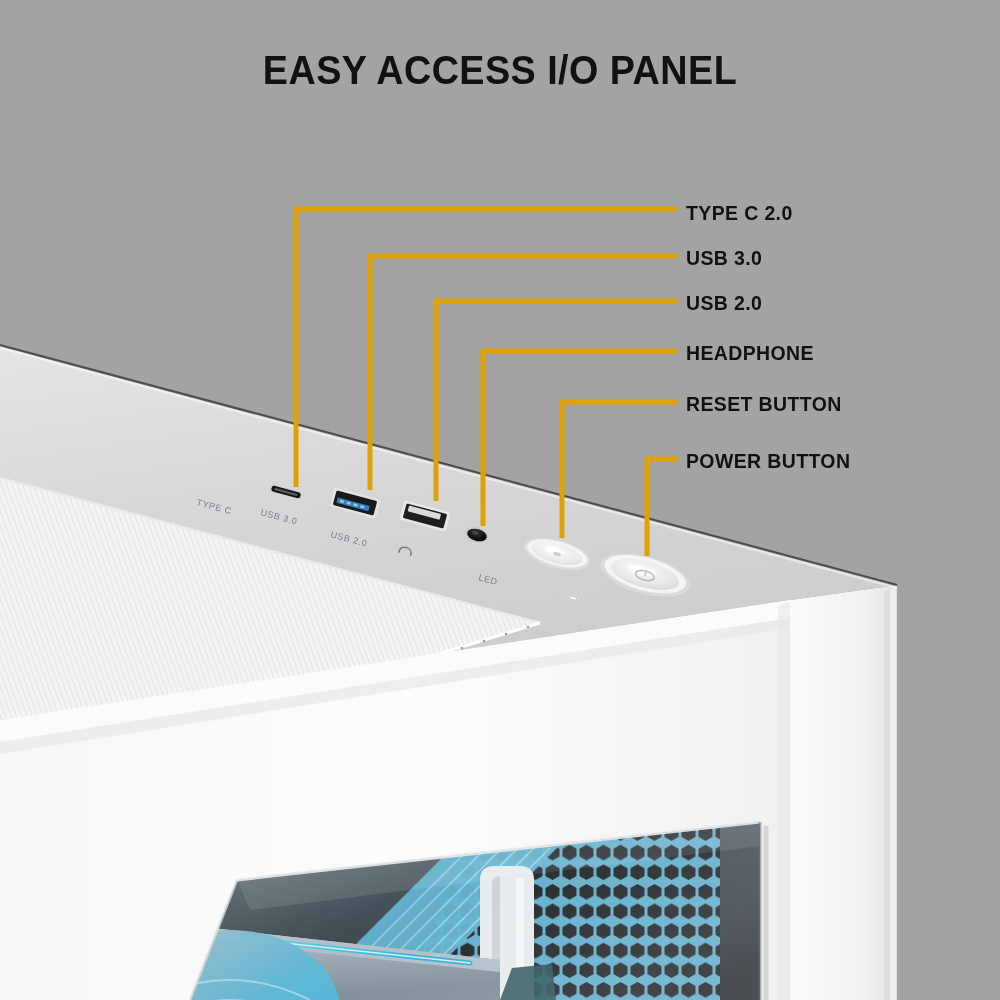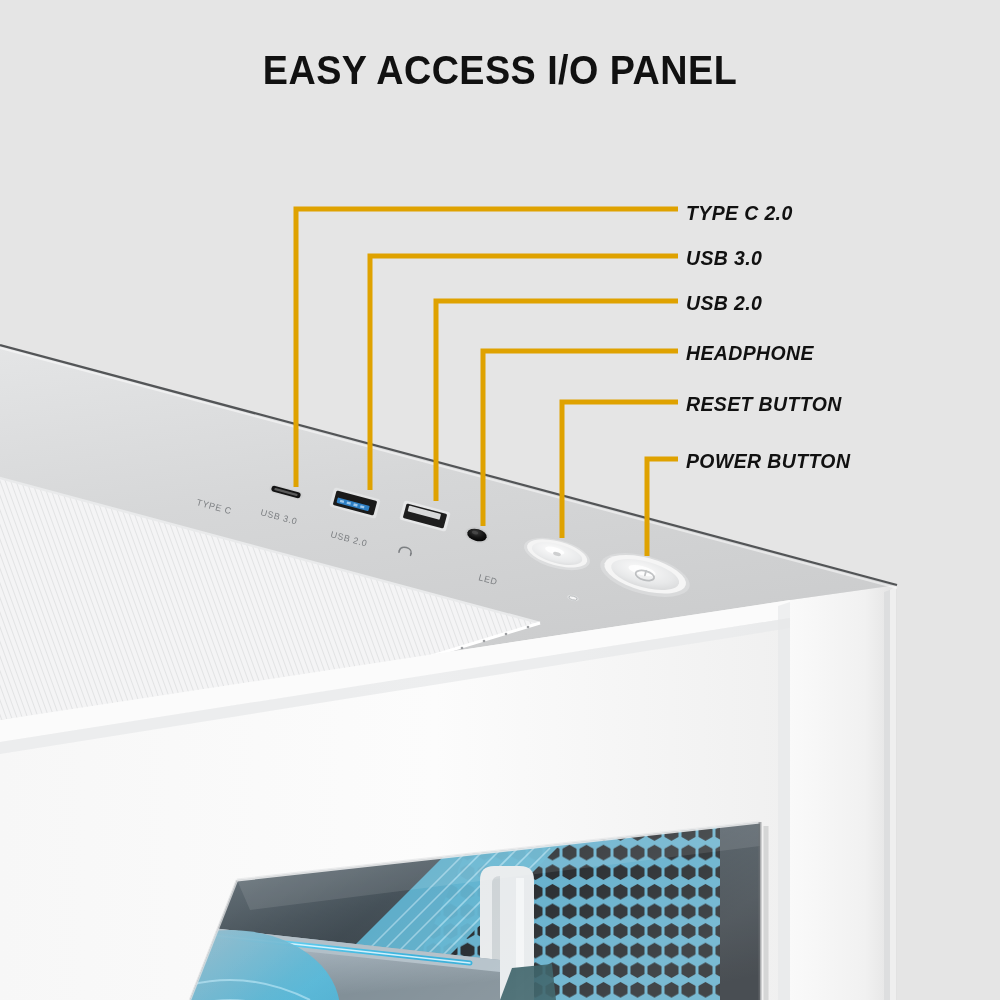--- a/index.html
+++ b/index.html
@@ -20,33 +20,33 @@
     color:#111111;
     transform:scaleX(0.92); transform-origin:center top;
     white-space:nowrap;
   }
 
   
   #photo{ position:absolute; inset:0; }
   #photo svg{ display:block; width:1000px; height:1000px; }
 
   
-  #callouts{ position:absolute; inset:0;font-style:italic; }
+  #callouts{ position:absolute; inset:0; }
   #callouts svg{ position:absolute; left:0; top:0; width:1000px; height:1000px; }
   .clabel{
     position:absolute;
     font-size:20.5px; font-weight:bold; letter-spacing:0.4px;
     color:#111111; white-space:nowrap;
     transform:scaleX(0.95); transform-origin:left center;
   }
 </style>
 </head>
 <body>
 
-<div id="stage" style="background: #e5e5e5; padding-left: 8px;">
+<div id="stage" style="background: #a3a3a3; padding-left: 8px;">
 
   <div id="title" style="color: rgb(17, 17, 17);">EASY ACCESS I/O PANEL</div>
 
   <div id="photo">
     <svg viewBox="0 0 1000 1000" xmlns="http://www.w3.org/2000/svg">
       <defs>
 
         <linearGradient id="gTop" x1="0" y1="0" x2="0.35" y2="1">
           <stop offset="0%" stop-color="#E4E5E6"></stop>
           <stop offset="45%" stop-color="#D6D7D8"></stop>

